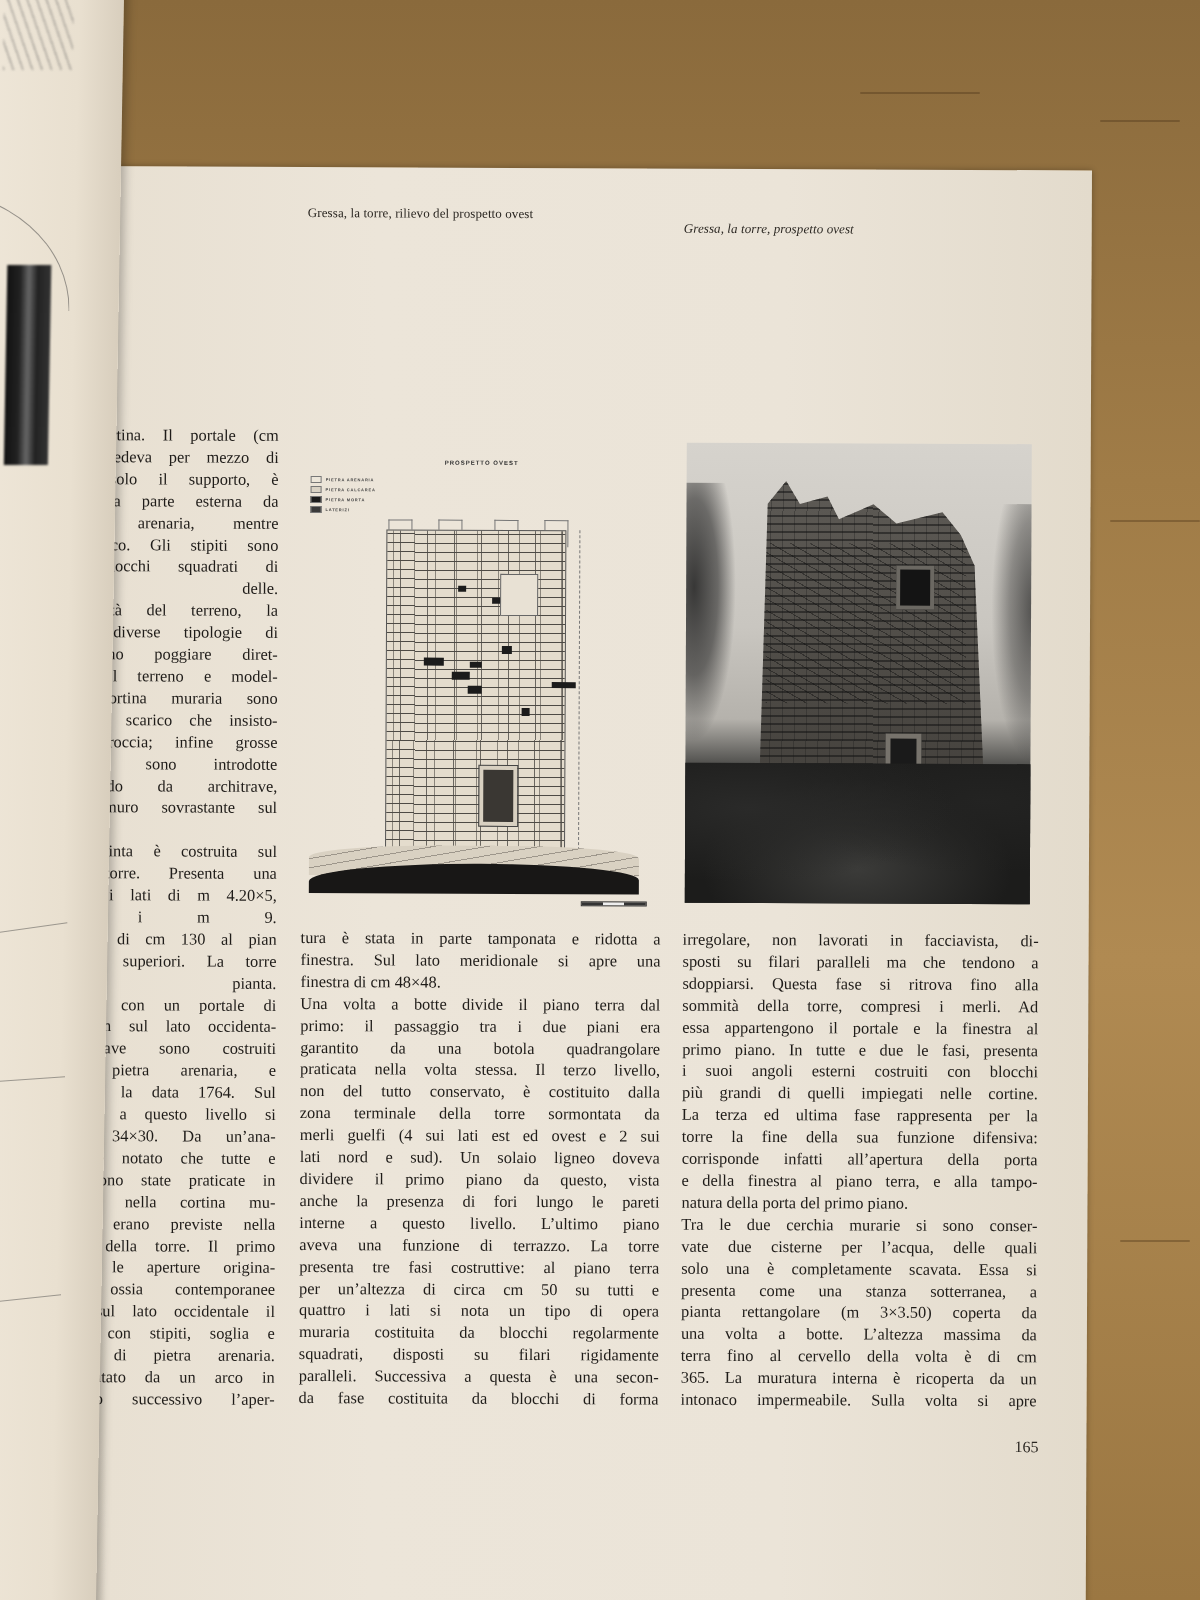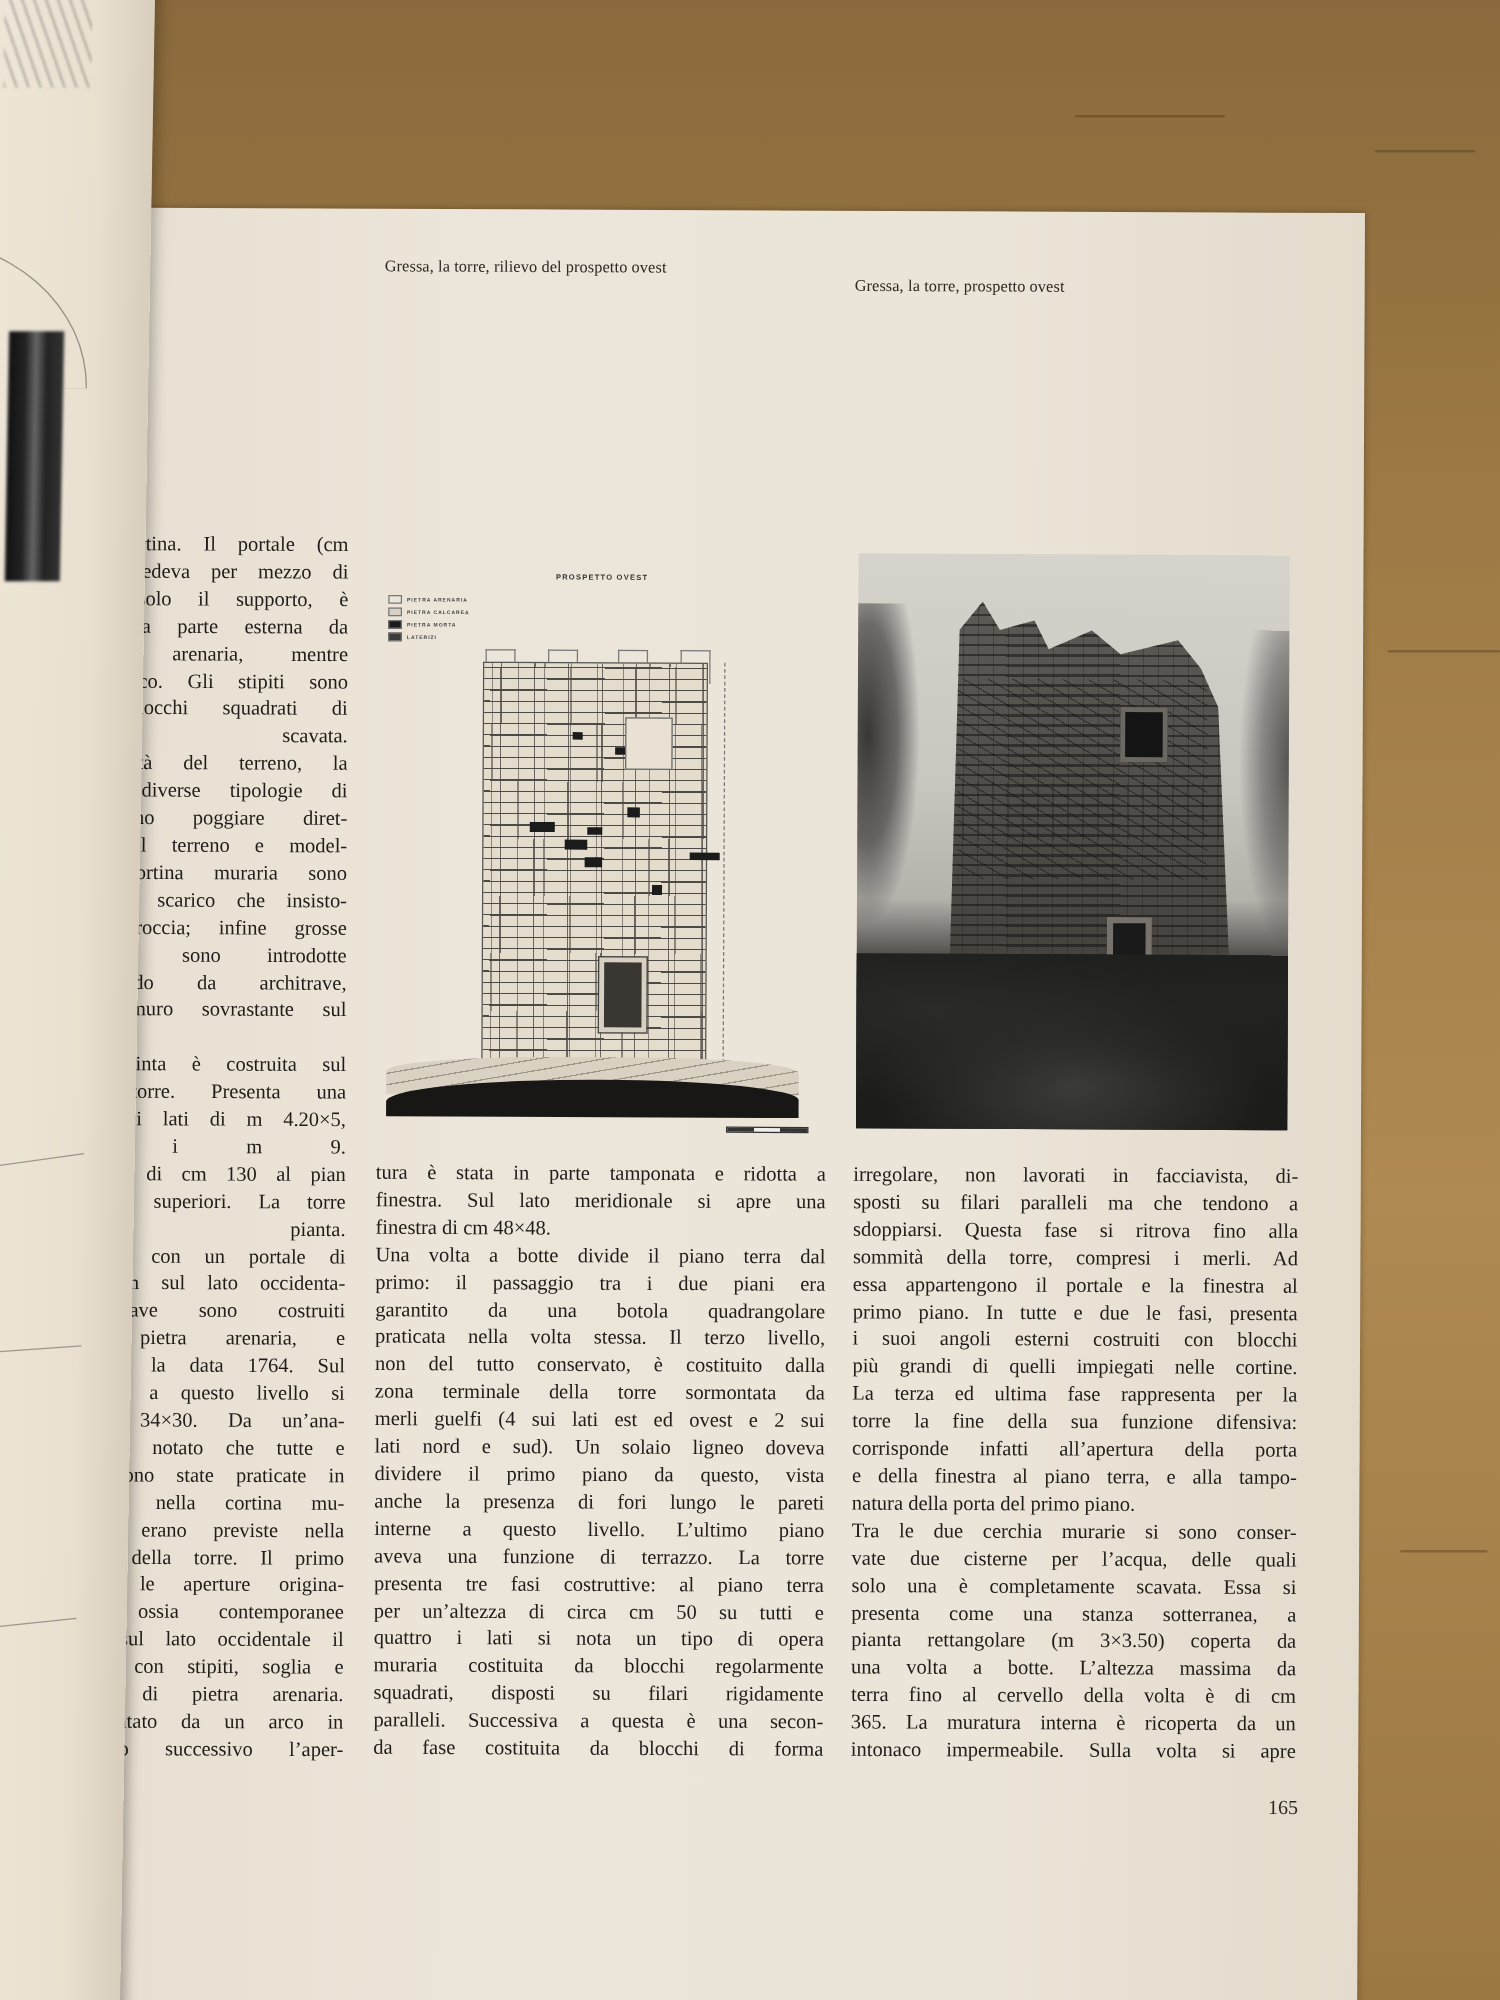--- a/index.html
+++ b/index.html
@@ -364,21 +364,21 @@
   <div class="facing-photo"></div>
   <div class="facing-line" style="top:950px; transform:rotate(-8deg);"></div>
   <div class="facing-line" style="top:1100px; transform:rotate(-4deg);"></div>
   <div class="facing-line" style="top:1320px; transform:rotate(-6deg);"></div>
 </div>
 
 <div class="page">
   <div class="page-shadow-left"></div>
 
   <div class="caption" style="left:236px; top:38px;font-family:Liberation Serif, serif;">Gressa, la torre, rilievo del prospetto ovest</div>
-  <div class="caption" style="left:612px; top:52px;">Gressa, la torre, prospetto ovest</div>
+  <div class="caption" style="left:612px; top:52px;font-style:italic;">Gressa, la torre, prospetto ovest</div>
 
   <div class="drawing">
     <div class="drawing-title">PROSPETTO OVEST</div>
     <div class="legend">
       <div class="legend-row">
         <span class="legend-swatch" style="background:#ece6da;"></span>
         <span class="legend-label">PIETRA ARENARIA</span>
       </div>
       <div class="legend-row">
         <span class="legend-swatch" style="background:#d9d2c4;"></span>
@@ -428,21 +428,21 @@
   </div>
 
   <div class="column col-left">
     <span class="line"><span>a cortina. Il portale (cm</span></span>
     <span class="line"><span>i accedeva per mezzo di</span></span>
     <span class="line"><span>sta solo il supporto, è</span></span>
     <span class="line"><span>a sua parte esterna da</span></span>
     <span class="line"><span>ietra arenaria, mentre</span></span>
     <span class="line"><span>n arco. Gli stipiti sono</span></span>
     <span class="line"><span>i blocchi squadrati di</span></span>
-    <span class="line"><span>scavata.</span></span>
+    <span class="line"><span>delle.</span></span>
     <span class="line"><span>oscesità del terreno, la</span></span>
     <span class="line"><span>nta diverse tipologie di</span></span>
     <span class="line"><span>possono poggiare diret-</span></span>
     <span class="line"><span>a del terreno e model-</span></span>
     <span class="line"><span>a cortina muraria sono</span></span>
     <span class="line"><span>ti di scarico che insisto-</span></span>
     <span class="line"><span>lla roccia; infine grosse</span></span>
     <span class="line"><span>lcarea sono introdotte</span></span>
     <span class="line"><span>vorando da architrave,</span></span>
     <span class="line"><span>el muro sovrastante sul</span></span>

